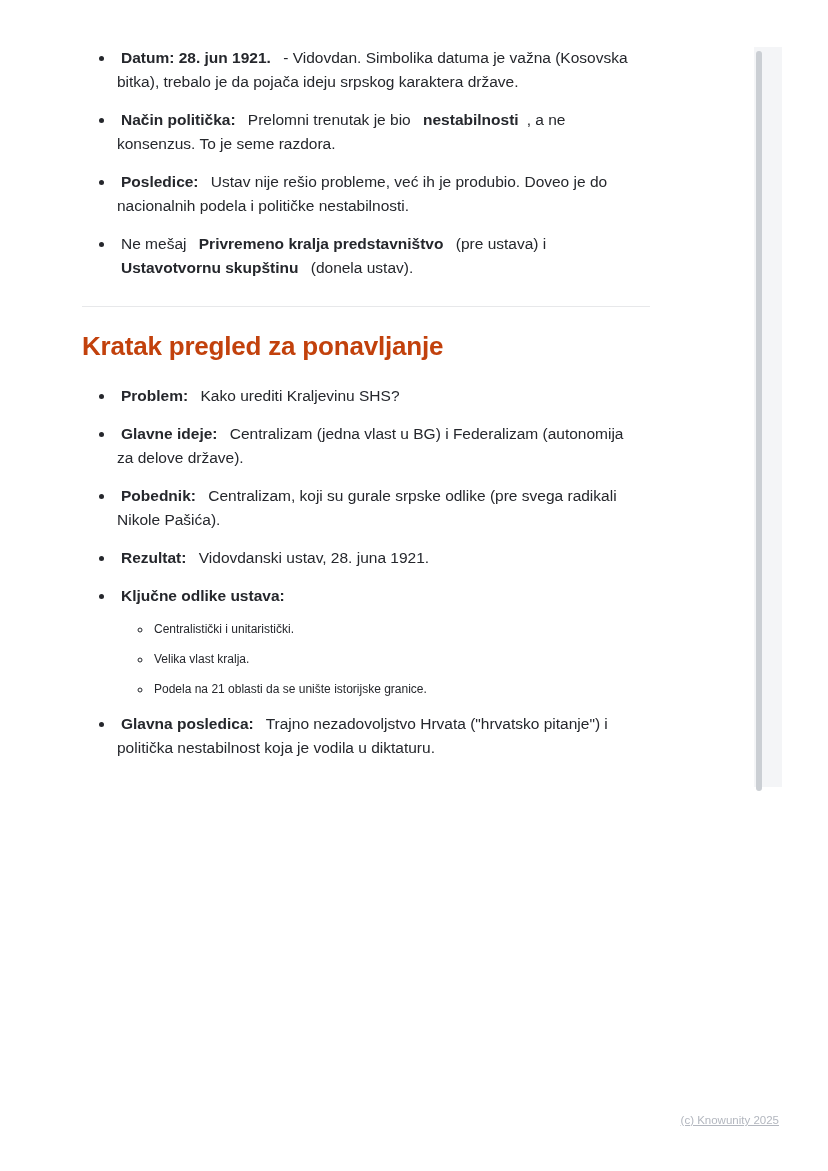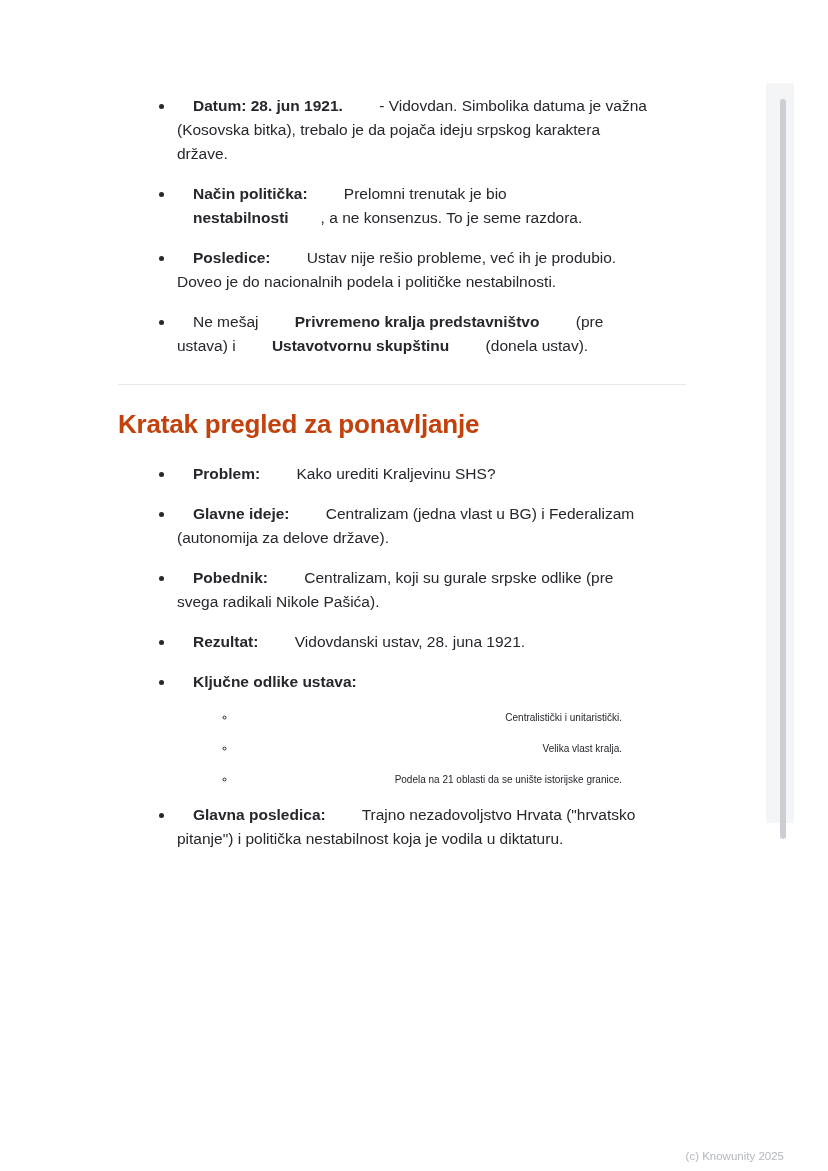--- a/index.html
+++ b/index.html
@@ -1,15 +1,15 @@
 <!DOCTYPE html>
 <html><head>
 <meta charset="utf-8">
 <style>
-  * { margin: 16px; padding: 0; box-sizing: border-box; }
+  * { margin: 4px; padding: 0; box-sizing: border-box; }
   html, body { background: #ffffff; }
   body {
     width: 828px; height: 1171px;
     position: relative;
     overflow: hidden;
     font-family: "Liberation Sans", sans-serif;
     color: #25272c;
   }
   .content {
     position: absolute;
@@ -25,25 +25,24 @@
     line-height: 1.55;
     margin-bottom: 14px;
     padding-left: 2px;
   }
   ul.sub {
     list-style: circle;
     padding-left: 27px;
     margin-top: 12px;
   }
   ul.sub > li {
-    font-size: 10px;
+    font-size: 12px;
     line-height: 1.5;
     margin-bottom: 12px;
     padding-left: 2px;
-    text-align: right;
   }
   .b { font-weight: bold; }
   hr.divider {
     border: none;
     border-top: 1px solid #e7e8ea;
     margin: 26px 0 24px 0;
   }
   h2.heading {
     color: #c2410c;
     font-size: 26px;
@@ -59,23 +58,24 @@
   }
   .scroll-thumb {
     position: absolute;
     left: -2px; top: 0;
     width: 6px; height: 100%;
     background: #cbcfd4;
     border-radius: 3px;
   }
   .footer {
     position: absolute;
-    top: 1102px; right: 60px;
+    top: 1102px; right: 53px;
     font-size: 11.5px;
     color: #b3b7bf;
+    text-decoration: underline;
   }
 </style>
 </head>
 <body>
 
 <div class="content">
 
   <ul class="main">
     <li><span class="b">Datum: 28. jun 1921.</span><span> - Vidovdan. Simbolika datuma je važna (Kosovska bitka), trebalo je da pojača ideju srpskog karaktera države.</span></li>
     <li><span class="b">Način politička:</span><span> Prelomni trenutak je bio </span><span class="b">nestabilnosti</span><span>, a ne konsenzus. To je seme razdora.</span></li>

